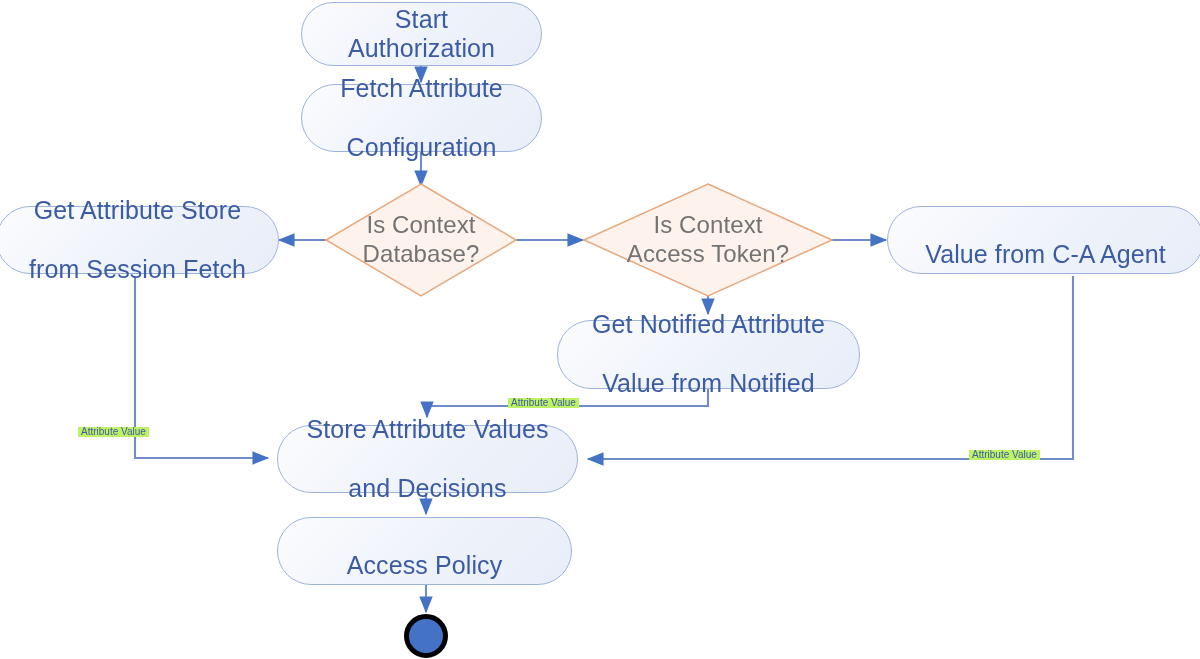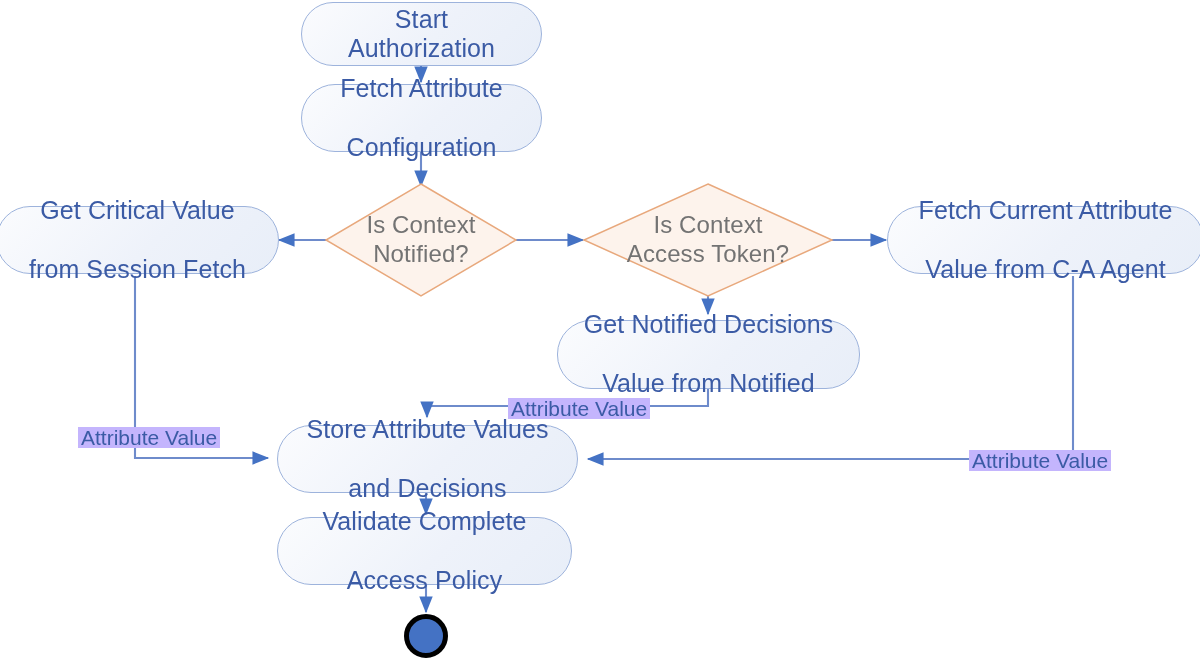--- a/index.html
+++ b/index.html
@@ -56,22 +56,22 @@
     text-align: center;
     color: #737373;
     font-size: 24px;
     line-height: 1.2;
     letter-spacing: .1px;
   }
 
   .edge-label {
     position: absolute;
     color: #3B5BA5;
-    font-size: 21px;
-    background: #c4b5fd;
+    font-size: 10px;
+    background: #bef264;
     padding: 0 3px;
     white-space: nowrap;
     z-index: 4;
     line-height: 1;
   }
 
   .end-node {
     position: absolute;
     z-index: 4;
   }
@@ -116,21 +116,21 @@
     <g fill="#FDF3EC" stroke="#E8A87C" stroke-width="1.5">
       <polygon points="421,184 516,240 421,296 326,240"></polygon>
       <polygon points="708,184 832,240 708,296 584,240"></polygon>
     </g>
   </svg>
 
   <div class="diamond" style="left:326px; top:184px; width:190px; height:112px;">
     <div class="dlabel">
       <span>
         <span>Is Context</span><br>
-        <span>Notified?</span>
+        <span>Database?</span>
       </span>
     </div>
   </div>
 
   <div class="diamond" style="left:584px; top:184px; width:248px; height:112px;">
     <div class="dlabel">
       <span>
         <span>Is Context</span><br>
         <span>Access Token?</span>
       </span>
@@ -145,49 +145,49 @@
 
   <div class="node" style="left:301px; top:84px; width:241px; height:68px;">
     <span>
       <span>Fetch Attribute</span><br>
       <span>Configuration</span>
     </span>
   </div>
 
   <div class="node" style="left:-4px; top:206px; width:283px; height:68px;">
     <span>
-      <span>Get Critical Value</span><br>
+      <span>Get Attribute Store</span><br>
       <span>from Session Fetch</span>
     </span>
   </div>
 
   <div class="node" style="left:887px; top:206px; width:317px; height:68px;">
     <span>
-      <span>Fetch Current Attribute</span><br>
+      <br>
       <span>Value from C-A Agent</span>
     </span>
   </div>
 
   <div class="node" style="left:557px; top:320px; width:303px; height:69px;">
     <span>
-      <span>Get Notified Decisions</span><br>
+      <span>Get Notified Attribute</span><br>
       <span>Value from Notified</span>
     </span>
   </div>
 
   <div class="node" style="left:277px; top:425px; width:301px; height:68px;">
     <span>
       <span>Store Attribute Values</span><br>
       <span>and Decisions</span>
     </span>
   </div>
 
   <div class="node" style="left:277px; top:517px; width:295px; height:68px;">
     <span>
-      <span>Validate Complete</span><br>
+      <br>
       <span>Access Policy</span>
     </span>
   </div>
 
   <div class="end-node" style="left:404px; top:614px; width:44px; height:44px;">
     <svg width="44" height="44" viewBox="0 0 44 44" xmlns="http://www.w3.org/2000/svg">
       <circle cx="22" cy="22" r="19.5" fill="#4472C4" stroke="#000000" stroke-width="5"></circle>
     </svg>
   </div>
 

